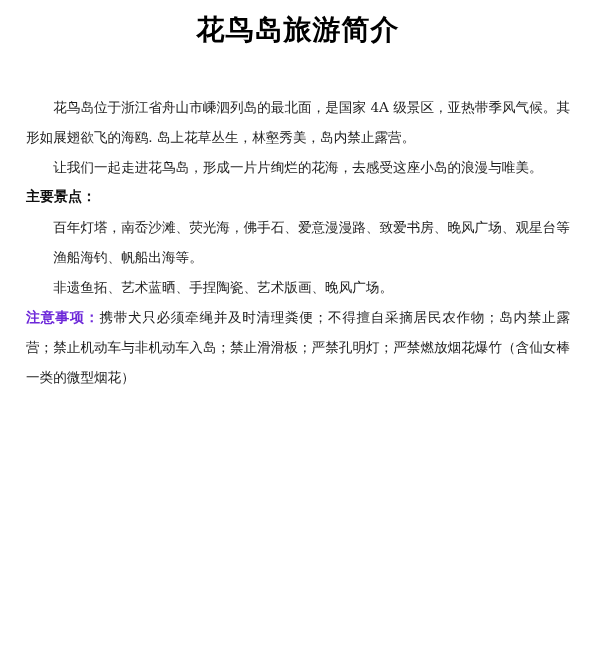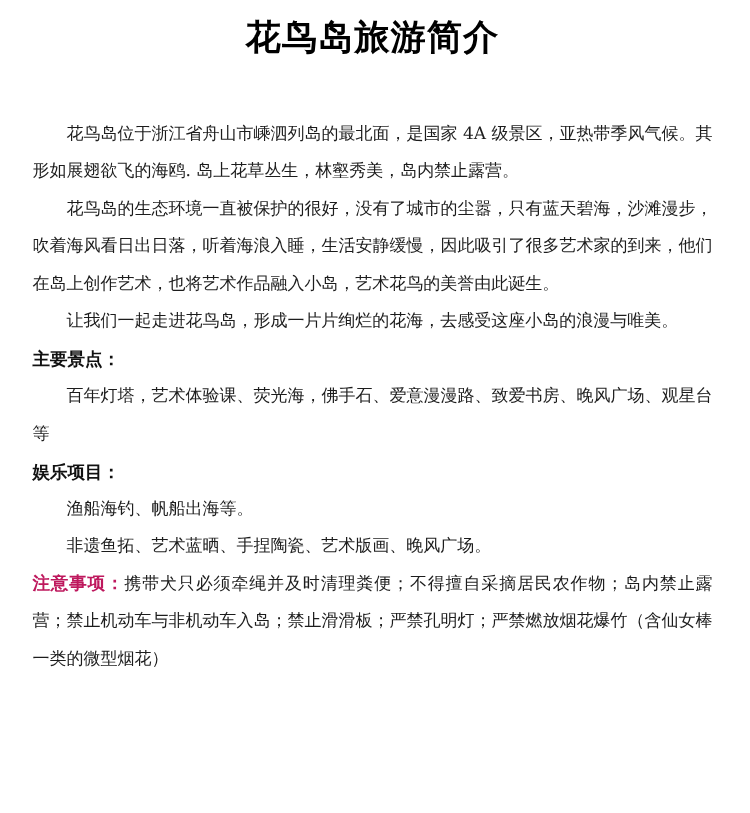--- a/index.html
+++ b/index.html
@@ -34,51 +34,49 @@
     line-height: 30px;
     text-align: justify;
     text-justify: inter-character;
   }
   p.indent {
     text-indent: 2em;
   }
   p.heading {
     margin: 0;
     line-height: 30px;
-    font-family: Liberation Sans, sans-serif;
+    font-family: Liberation Mono, monospace;
     font-weight: bold;
     font-size: 14px;
     color: #111111;
   }
   .notes-label {
     font-family: "DejaVu Sans", "Liberation Sans", sans-serif;
     font-weight: bold;
     font-size: 14px;
-    color: #be185d;
+    color: #6d28d9;
   }
 </style>
 </head>
 <body>
 
 <div class="page">
 
   <h1 class="doc-title">花鸟岛旅游简介</h1>
 
   <p class="para indent">花鸟岛位于浙江省舟山市嵊泗列岛的最北面，是国家 4A 级景区，亚热带季风气候。其形如展翅欲飞的海鸥. 岛上花草丛生，林壑秀美，岛内禁止露营。</p>
 
-  <p class="para indent">花鸟岛的生态环境一直被保护的很好，没有了城市的尘嚣，只有蓝天碧海，沙滩漫步，吹着海风看日出日落，听着海浪入睡，生活安静缓慢，因此吸引了很多艺术家的到来，他们在岛上创作艺术，也将艺术作品融入小岛，艺术花鸟的美誉由此诞生。</p>
 
 
   <p class="para indent">让我们一起走进花鸟岛，形成一片片绚烂的花海，去感受这座小岛的浪漫与唯美。</p>
 
   <p class="heading">主要景点：</p>
 
-  <p class="para indent">百年灯塔，艺术体验课、荧光海，佛手石、爱意漫漫路、致爱书房、晚风广场、观星台等</p>
+  <p class="para indent">百年灯塔，南岙沙滩、荧光海，佛手石、爱意漫漫路、致爱书房、晚风广场、观星台等</p>
 
-  <p class="heading">娱乐项目：</p>
 
   <p class="para indent">渔船海钓、帆船出海等。</p>
 
 
   <p class="para indent">非遗鱼拓、艺术蓝晒、手捏陶瓷、艺术版画、晚风广场。</p>
 
   <p class="para"><span class="notes-label">注意事项：</span><span>携带犬只必须牵绳并及时清理粪便；不得擅自采摘居民农作物；岛内禁止露营；禁止机动车与非机动车入岛；禁止滑滑板；严禁孔明灯；严禁燃放烟花爆竹（含仙女棒一类的微型烟花）</span></p>
 
 </div>
 

